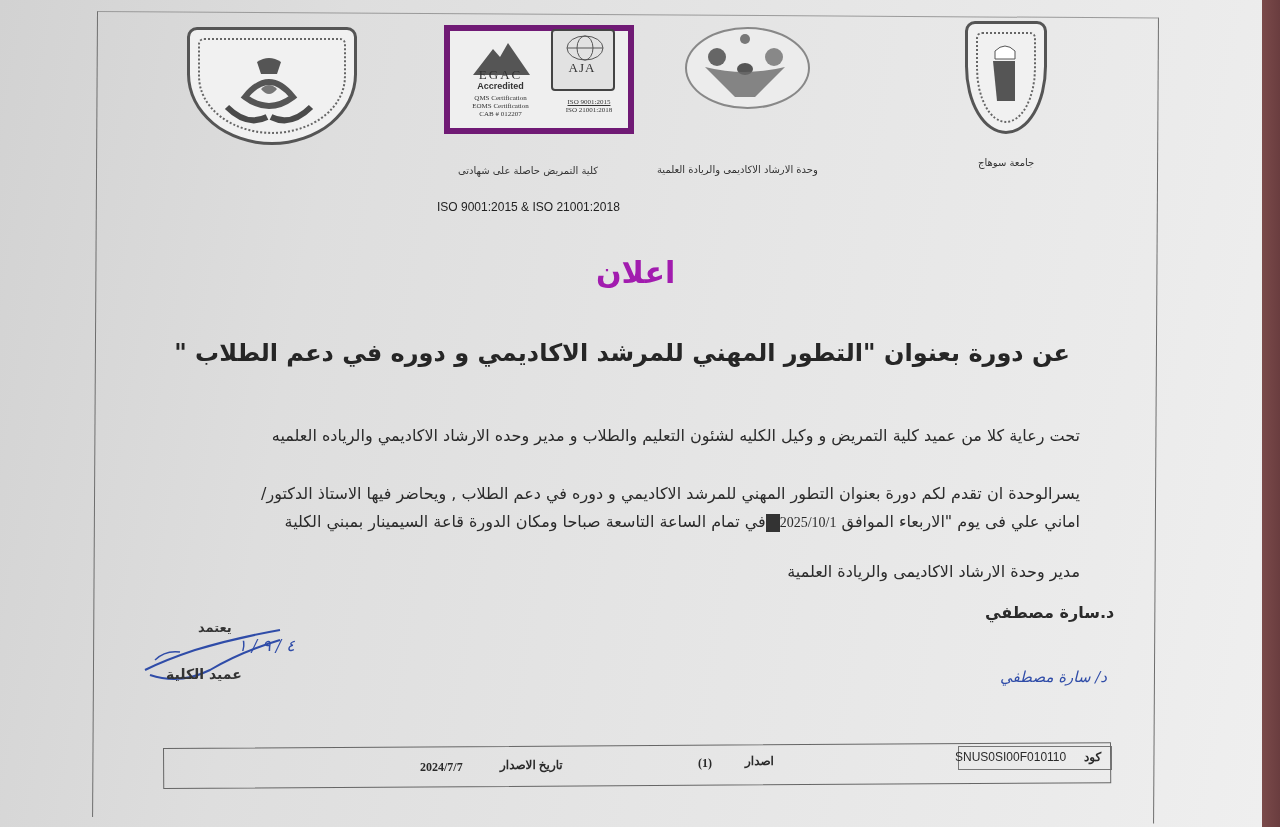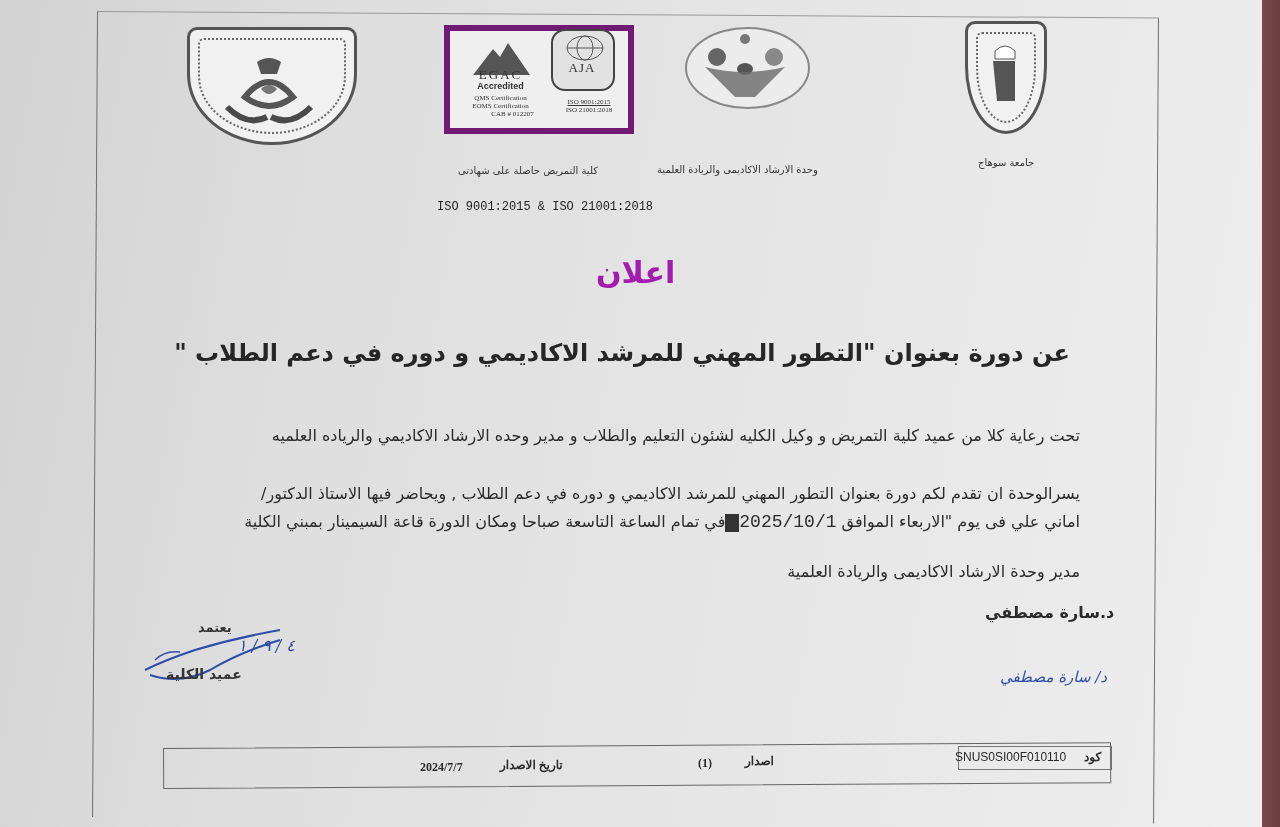--- a/index.html
+++ b/index.html
@@ -21,21 +21,21 @@
     }
     .abs { position: absolute; }
 
     
     .shield {
       position: absolute; border: 3px solid #555; border-radius: 10px 10px 50% 50% / 10px 10px 60% 60%;
       background: #f1f1f1;
     }
     .shield .inner { position:absolute; inset:8px; border:2px dotted #666; border-radius: 6px 6px 50% 50% / 6px 6px 60% 60%; }
     .cert-box { position:absolute; left:444px; top:25px; width:178px; height:97px; border:6px solid #701a75; background:#efefef; }
-    .aja-box { position:absolute; left:551px; top:29px; width:60px; height:58px; border:2px solid #444; border-radius:14px; background:#e2e2e2; }
+    .aja-box { position:absolute; left:551px; top:29px; width:60px; height:58px; border:2px solid #444; border-radius:4px; background:#e2e2e2; }
     .small-cert { font-family:"Liberation Serif", serif; font-size:7px; color:#333; text-align:center; line-height:8px; }
 
     .oval { position:absolute; left:685px; top:27px; width:121px; height:78px; border:2px solid #888; border-radius:50%; background:#ececec; }
 
     .ar { direction: rtl; unicode-bidi: plaintext; white-space: nowrap; }
     .caption { font-size: 10px; color:#333; }
     .iso { font-family: "Liberation Sans", sans-serif; font-size: 12px; color:#222; }
     .title { font-size: 30px; font-weight: bold; color:#a21caf; }
     .subtitle { font-size: 24px; font-weight: bold; color:#262626; }
     .body-line { font-size: 16px; color:#2b2b2b; }
@@ -63,21 +63,21 @@
 </div>
 
 <div class="cert-box">
   <svg width="70" height="40" style="position:absolute;left:18px;top:6px">
     <path d="M5 38 L25 12 L32 20 L40 6 L62 38 Z" fill="#555"></path>
   </svg>
   <div class="abs small-cert" style="left:8px;top:40px;width:85px;font-size:13px;letter-spacing:2px;font-weight:normal;">EGAC</div>
   <div class="abs small-cert" style="left:8px;top:51px;width:85px;font-size:9px;font-weight:bold;font-family:'Liberation Sans',sans-serif;">Accredited</div>
   <div class="abs small-cert" style="left:8px;top:63px;width:85px;">QMS Certification</div>
   <div class="abs small-cert" style="left:8px;top:71px;width:85px;">EOMS Certification</div>
-  <div class="abs small-cert" style="left:20px;top:79px;width:85px;">CAB # 012207</div>
+  <div class="abs small-cert" style="left:8px;top:79px;width:85px;">CAB # 012207</div>
   <div class="abs small-cert" style="left:104px;top:67px;width:70px;text-decoration:underline;">ISO 9001:2015</div>
   <div class="abs small-cert" style="left:104px;top:75px;width:70px;">ISO 21001:2018</div>
 </div>
 <div class="aja-box">
   <svg width="56" height="30" style="position:absolute;left:2px;top:2px">
     <ellipse cx="30" cy="15" rx="18" ry="12" fill="none" stroke="#555" stroke-width="1"></ellipse>
     <ellipse cx="30" cy="15" rx="8" ry="12" fill="none" stroke="#555" stroke-width="1"></ellipse>
     <line x1="12" y1="15" x2="48" y2="15" stroke="#555" stroke-width="1"></line>
   </svg>
   <div class="abs small-cert" style="left:0;top:33px;width:58px;font-size:13px;letter-spacing:1px;">AJA</div>
@@ -97,30 +97,30 @@
   <div class="inner"></div>
   <svg width="76" height="107" style="position:absolute;left:-3px;top:-3px">
     <path d="M28 40 h22 v40 h-18 z" fill="#555"></path>
     <path d="M30 30 q10 -10 20 0 v8 h-20z" fill="#fff" stroke="#555"></path>
   </svg>
 </div>
 
 <div class="abs ar caption" style="left:458px; top:165px;">كلية التمريض حاصلة على شهادتى</div>
 <div class="abs ar caption" style="left:657px; top:164px;">وحدة الارشاد الاكاديمى والريادة العلمية</div>
 <div class="abs ar caption" style="left:978px; top:157px;">جامعة سوهاج</div>
-<div class="abs iso" style="left:437px; top:200px;font-family:Liberation Mono, monospace;">ISO 9001:2015 &amp; ISO 21001:2018</div>
+<div class="abs iso" style="left:437px; top:200px;">ISO 9001:2015 &amp; ISO 21001:2018</div>
 
 <div class="abs ar title" style="left:596px; top:255px;">اعلان</div>
 
 <div class="abs ar subtitle" style="right:210px; top:339px;">عن دورة بعنوان   "التطور المهني للمرشد الاكاديمي و دوره في دعم الطلاب "</div>
 
 <div class="abs ar body-line" style="right:200px; top:426px;">تحت رعاية كلا من عميد كلية التمريض و وكيل الكليه لشئون التعليم والطلاب و مدير وحده الارشاد الاكاديمي والرياده العلميه</div>
 <div class="abs ar body-line" style="right:200px; top:474px;margin-top:10px;">يسرالوحدة ان تقدم لكم دورة بعنوان التطور المهني للمرشد الاكاديمي و دوره في دعم الطلاب  , ويحاضر فيها  الاستاذ الدكتور/</div>
 <div class="abs body-line" style="right:200px; top:512px; direction:rtl; white-space:nowrap;">
-  <span>اماني علي فى يوم  "الاربعاء الموافق </span><span style="direction:ltr;unicode-bidi:isolate;font-family:Liberation Mono, monospace;font-size:18px;">2025/10/1</span><span class="redact"></span><span>في تمام الساعة التاسعة صباحا  ومكان الدورة قاعة السيمينار بمبني الكلية</span>
+  <span>اماني علي فى يوم  "الاربعاء الموافق </span><span style="direction:ltr;unicode-bidi:isolate;font-family:Liberation Serif, serif;font-size:14px;">2025/10/1</span><span class="redact"></span><span>في تمام الساعة التاسعة صباحا  ومكان الدورة قاعة السيمينار بمبني الكلية</span>
 </div>
 <div class="abs ar body-line" style="right:200px; top:562px;">مدير وحدة الارشاد الاكاديمى والريادة العلمية</div>
 
 <div class="abs ar body-line" style="left:985px; top:603px; font-weight:bold;">د.سارة مصطفي</div>
 <div class="abs ar sig" style="left:1000px; top:668px; font-size:15px;">د/ سارة مصطفي</div>
 
 <div class="abs ar" style="left:198px; top:620px; font-size:13px; font-weight:bold; color:#333;">يعتمد</div>
 <svg class="abs" style="left:140px; top:625px;" width="160" height="60">
   <path d="M5 45 q20 -10 50 -20 q40 -12 85 -20" fill="none" stroke="#2f4ca8" stroke-width="2"></path>
   <path d="M10 50 q30 10 60 -5 q30 -18 70 -30" fill="none" stroke="#2f4ca8" stroke-width="2"></path>

